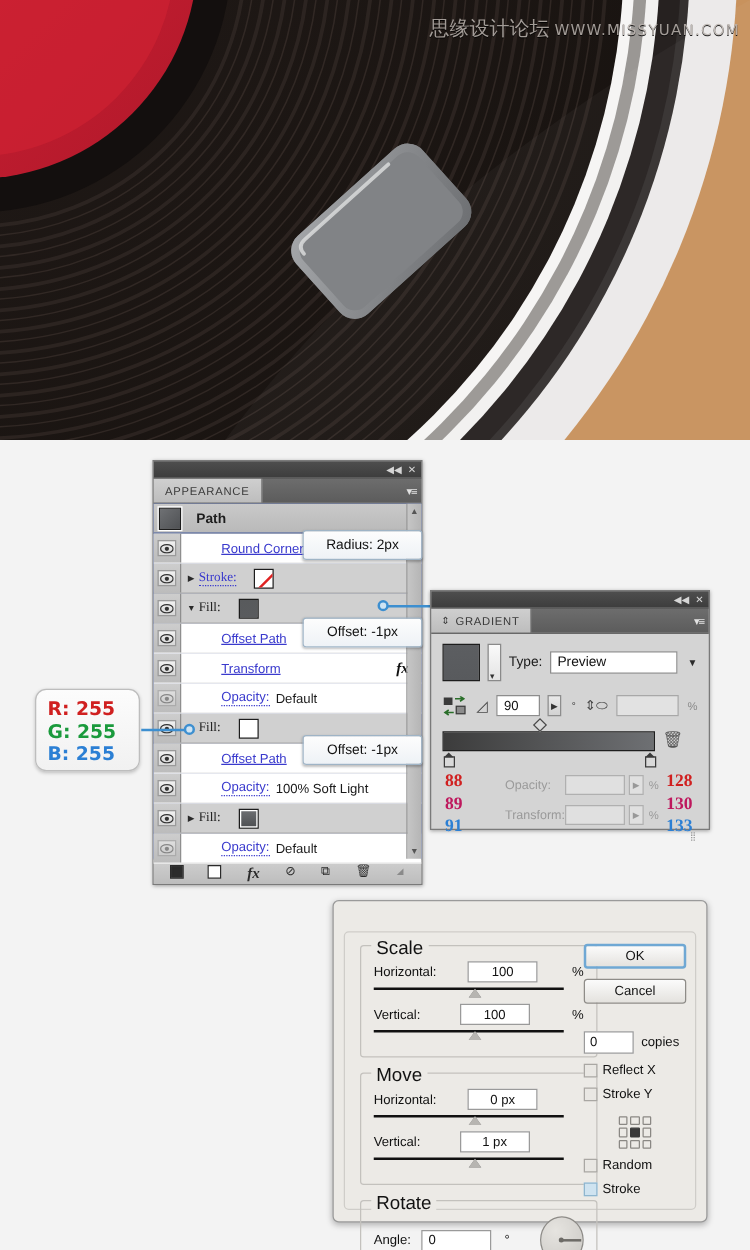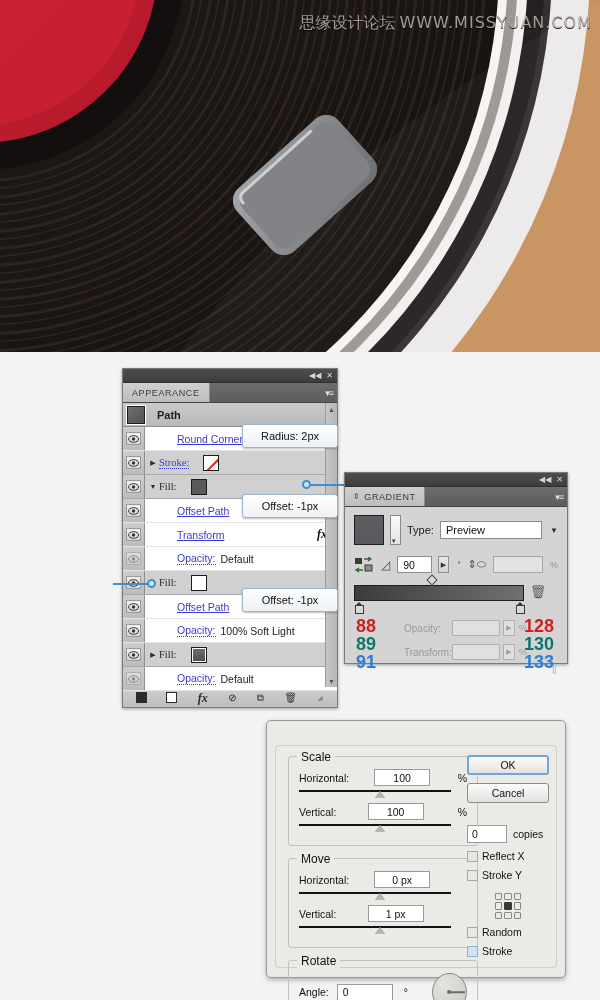--- a/index.html
+++ b/index.html
@@ -18,21 +18,21 @@
   }
   .artwork svg { display:block; width:600px; height:352px; }
   .watermark {
     position: absolute; right: 8px; top: 13px;
     color: #b9b2ad; font-size: 11px; letter-spacing: .5px;
     font-family: "DejaVu Sans", sans-serif;
     opacity: .85; white-space: nowrap;
     text-shadow: 0 1px 0 #000;
   }
   .wm-cn { font-size: 16px; letter-spacing: 0px; }
-  .wm-url { font-size: 16px; letter-spacing: 1px; }
+  .wm-url { font-size: 12px; letter-spacing: 1px; }
 
   
   .ap-panel {
     position: absolute; left: 122px; top: 368px;
     width: 216px; height: 340px;
     background: #d4d4d4;
     border: 1px solid #7a7a7a;
     box-shadow: 0 1px 3px rgba(0,0,0,.35);
     font-size: 10px;
   }
@@ -273,27 +273,27 @@
     position:absolute; top:0; left:0; width:0; height:0;
     border-left: 4.5px solid transparent; border-right: 4.5px solid transparent;
     border-bottom: 4px solid #3a3a3a;
   }
   .gr-stop.s1 { left: 1px; }
   .gr-stop.s2 { left: 162px; }
   .gr-trash { font-size: 13px; color: #555; margin-top: -1px; }
 
   .gr-values { position: relative; margin-top: 16px; height: 56px; }
   .gr-col {
-    position: absolute; font-weight: bold; font-size: 18px; line-height: 18px;
-    font-family: Liberation Sans, sans-serif;
+    position: absolute; font-weight: bold; font-size: 14px; line-height: 18px;
+    font-family: Liberation Serif, serif;
   }
   .gr-col.left { left: 2px; }
   .gr-col.right { right: 4px; text-align: right; }
   .v-r { color: #d02020; }
-  .v-g { color: #0f766e; }
+  .v-g { color: #be185d; }
   .v-b { color: #2b7fd4; }
   .gr-fieldrow {
     position: absolute; left: 50px; display: flex; align-items: center; gap: 4px;
   }
   .gr-fieldrow.o { top: 3px; }
   .gr-fieldrow.l { top: 27px; }
   .gr-flabel { font-size: 10px; color: #9a9a9a; width: 44px; }
   .gr-fbox {
     width: 48px; height: 16px; background: #e0e0e0; border: 1px solid #b0b0b0;
   }
@@ -323,21 +323,21 @@
   }
   .tf-left { position: absolute; left: 12px; top: 10px; width: 190px; }
   .tf-right { position: absolute; right: 7px; top: 9px; width: 82px; }
 
   .tf-group {
     border: 1px solid #c3c1bd; border-radius: 3px;
     padding: 12px 10px 8px 10px; position: relative; margin-bottom: 12px;
   }
   .tf-legend {
     position: absolute; top: -7px; left: 8px; background: #eceae6;
-    padding: 0 4px; font-size: 12px; color: #111;
+    padding: 0 4px; font-size: 15px; color: #111;
   }
   .tf-fieldrow { display: flex; align-items: center; justify-content: space-between; }
   .tf-flabel { font-size: 10.5px; color: #111; }
   .tf-input {
     width: 56px; height: 17px; background: #fff; border: 1px solid #9a9a9a;
     font-size: 10.5px; color: #111; display: flex; align-items: center;
     justify-content: center;
   }
   .tf-unit { font-size: 10.5px; color: #111; width: 12px; text-align: right; }
   .tf-slider { position: relative; height: 11px; margin: 2px 0 4px 0; }
@@ -691,20 +691,25 @@
   <div class="tip" id="tip-radius">
     <span>Radius: 2px</span>
   </div>
   <div class="tip" id="tip-offset1">
     <span>Offset: -1px</span>
   </div>
   <div class="tip" id="tip-offset2">
     <span>Offset: -1px</span>
   </div>
 
+  <div class="rgb-box">
+    <div class="rgb-r">R: 255</div>
+    <div class="rgb-g">G: 255</div>
+    <div class="rgb-b">B: 255</div>
+  </div>
   <div class="conn" style="left:113px; top:583px; width:38px;"></div>
   <div class="dot" style="left:147px; top:579px;"></div>
 
   <div class="conn" style="left:306px; top:484px; width:50px;"></div>
   <div class="dot" style="left:302px; top:480px;"></div>
 
   <div class="gr-panel">
     <div class="gr-topbar">
       <span class="tb-ico">◀◀</span>
       <span class="tb-ico">✕</span>

